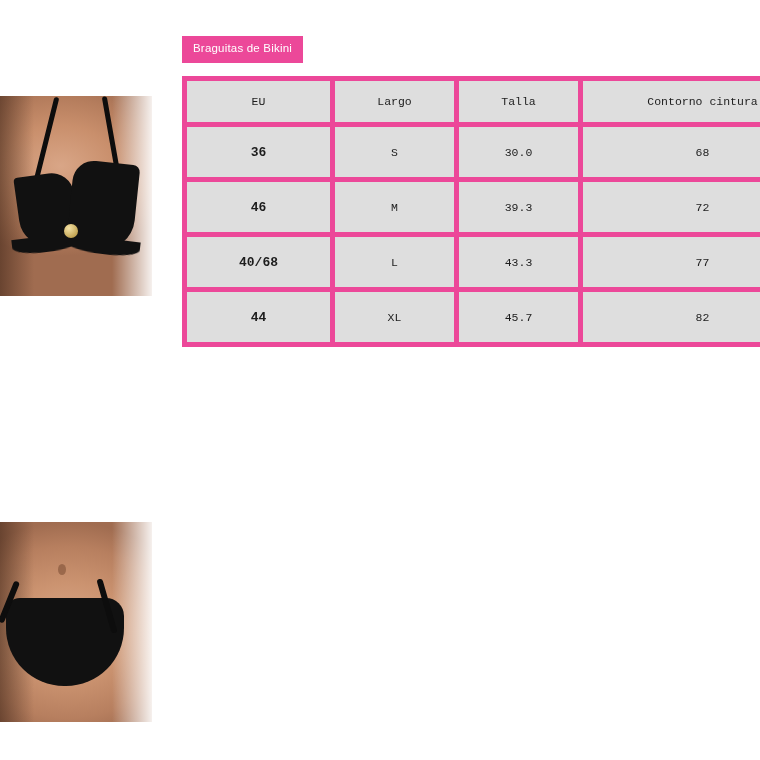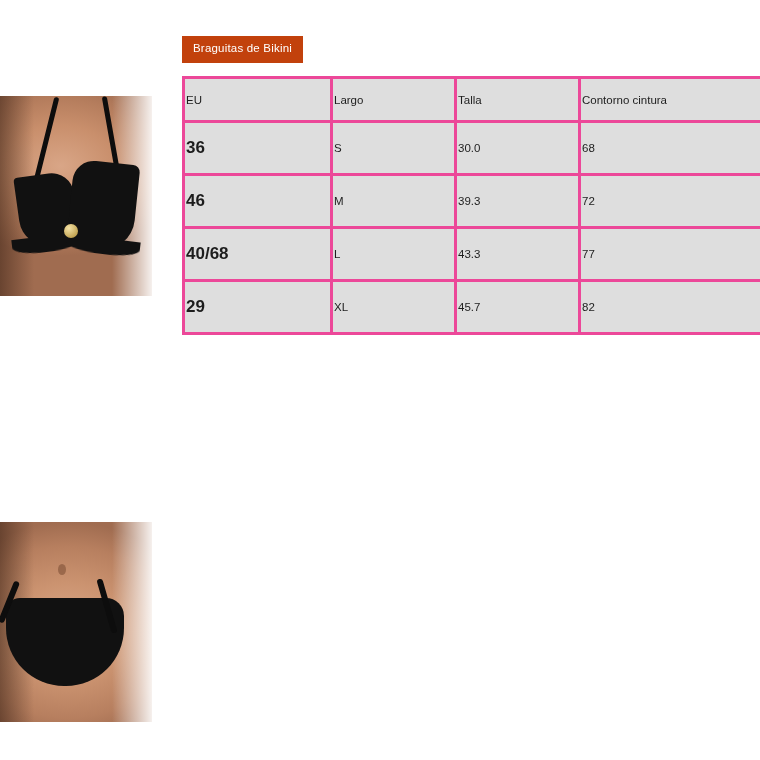--- a/index.html
+++ b/index.html
@@ -115,21 +115,21 @@
     position: absolute;
     left: 58px; top: 42px;
     width: 8px; height: 11px;
     border-radius: 50%;
     background: rgba(120, 75, 50, 0.55);
   }
 
   
   .label-chip {
     position: absolute;
-    background: #c2410c;
+    background: #ec4899;
     color: #ffffff;
     font-size: 11.5px;
     line-height: 1;
     padding: 7px 11px 8px 11px;
     white-space: nowrap;
     letter-spacing: 0.2px;
   }
   #chip-0 { left: 182px; top: 36px; }
 
   
@@ -137,36 +137,37 @@
     position: absolute;
     border-collapse: collapse;
     table-layout: fixed;
     font-size: 11.5px;
     background: #dedede;
   }
   #table-0 { left: 182px; top: 76px; width: 640px; }
 
   .size-table th,
   .size-table td {
-    border: 3px solid #ec4899;
-    text-align: left;
+    border: 5px solid #ec4899;
+    text-align: center;
     color: #1d1d1d;
     font-weight: normal;
     background: #dedede;
+    font-family: Liberation Mono, monospace;
   }
   .size-table th {
     height: 39px;
     font-size: 11.5px;
   }
   .size-table td {
     height: 48px;
   }
   .size-table td.eu-cell {
     font-weight: bold;
-    font-size: 17px;
+    font-size: 13px;
   }
 
   
   #table-0 col.c0 { width: 148px; }
   #table-0 col.c1 { width: 124px; }
   #table-0 col.c2 { width: 124px; }
   #table-0 col.c3 { width: 244px; }
 </style>
 </head>
 <body>
@@ -216,21 +217,21 @@
         <td>39.3</td>
         <td>72</td>
       </tr>
       <tr>
         <td class="eu-cell">40/68</td>
         <td>L</td>
         <td>43.3</td>
         <td>77</td>
       </tr>
       <tr>
-        <td class="eu-cell">29</td>
+        <td class="eu-cell">44</td>
         <td>XL</td>
         <td>45.7</td>
         <td>82</td>
       </tr>
     </tbody>
   </table>
 </div>
 
 <div class="section" id="section-1">
 

